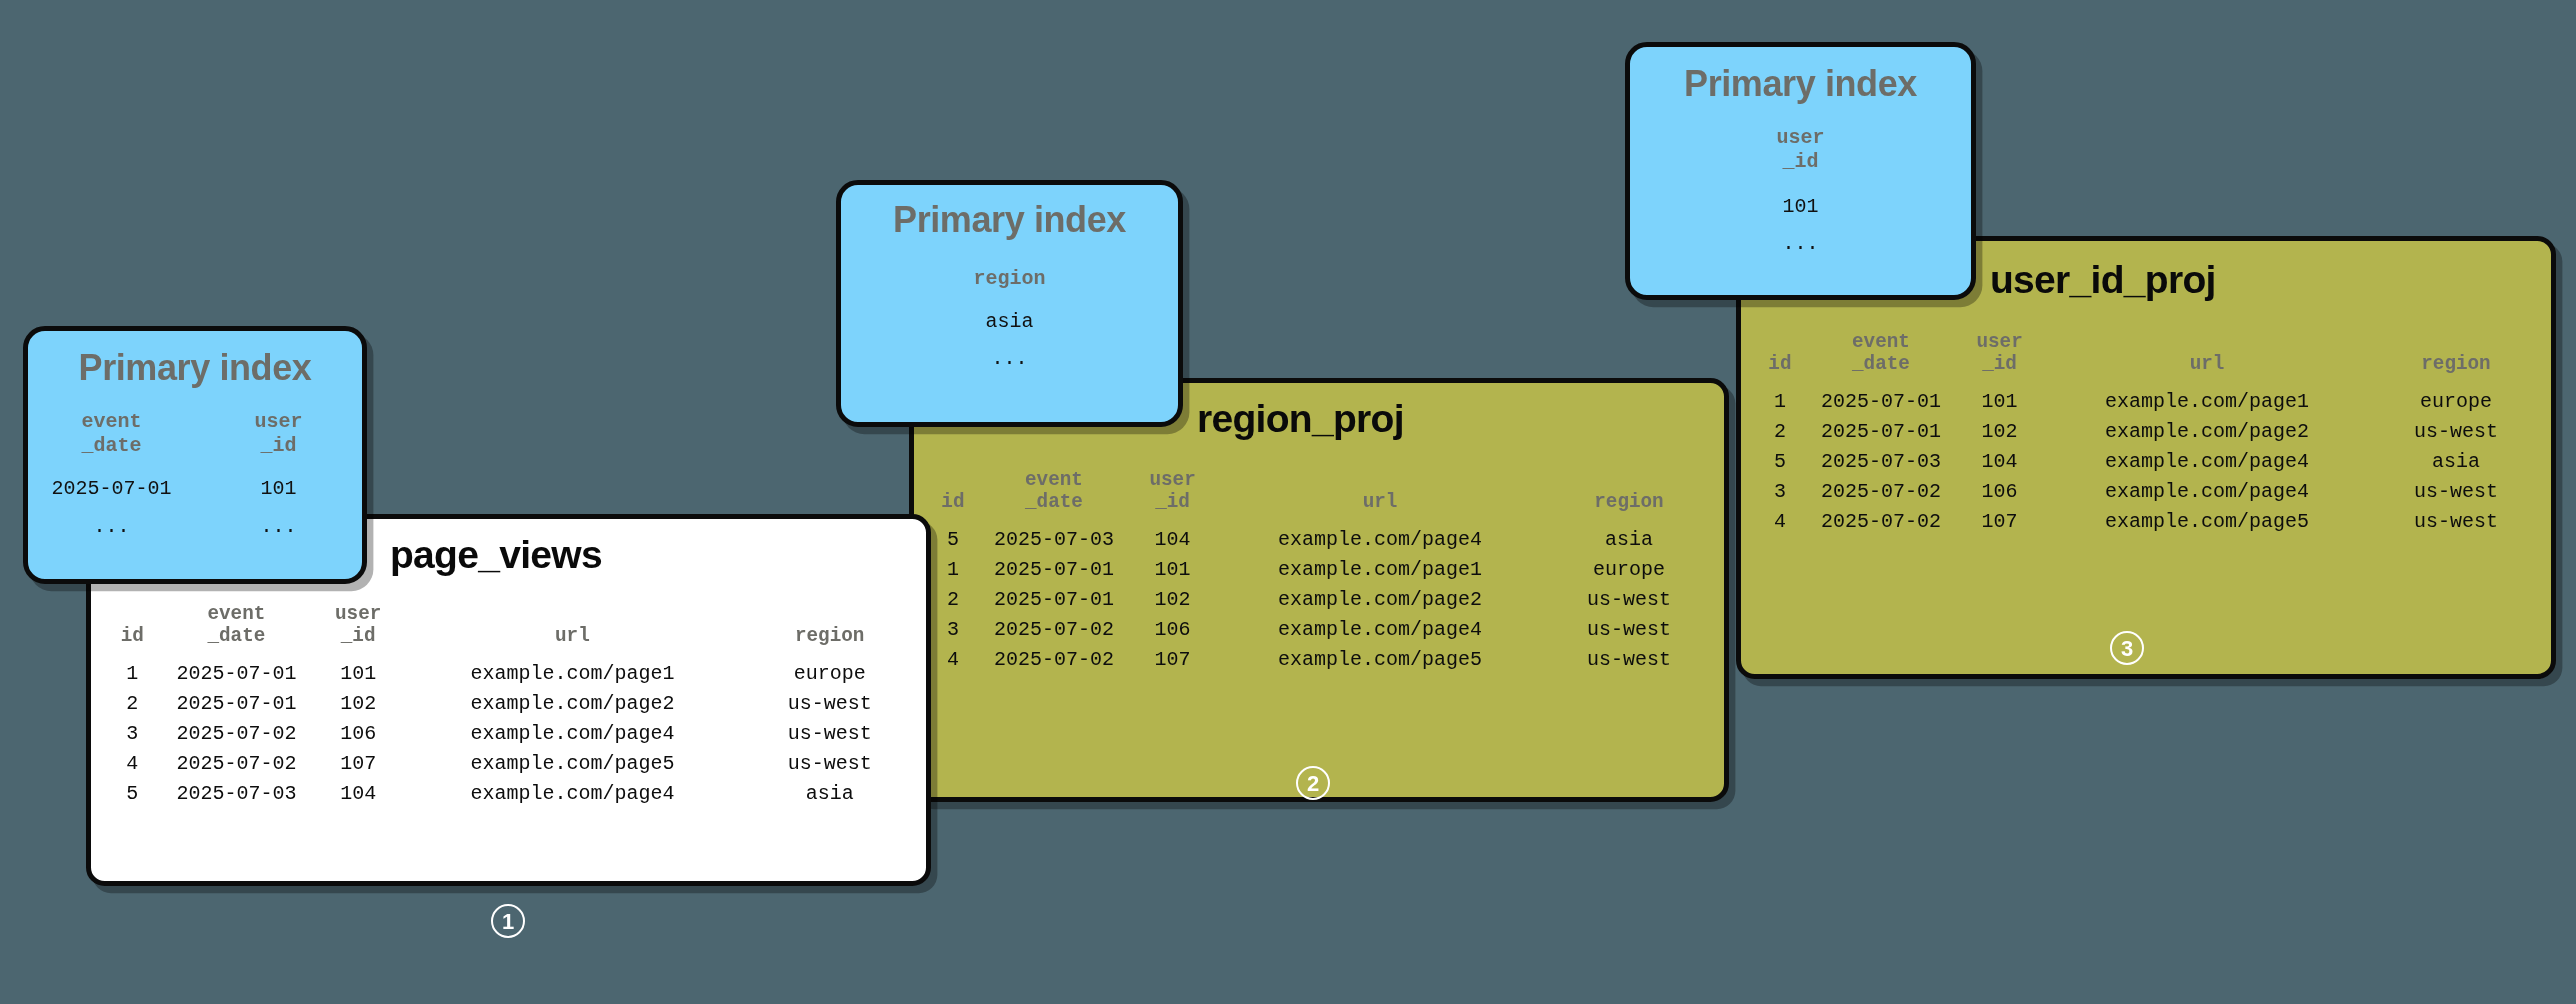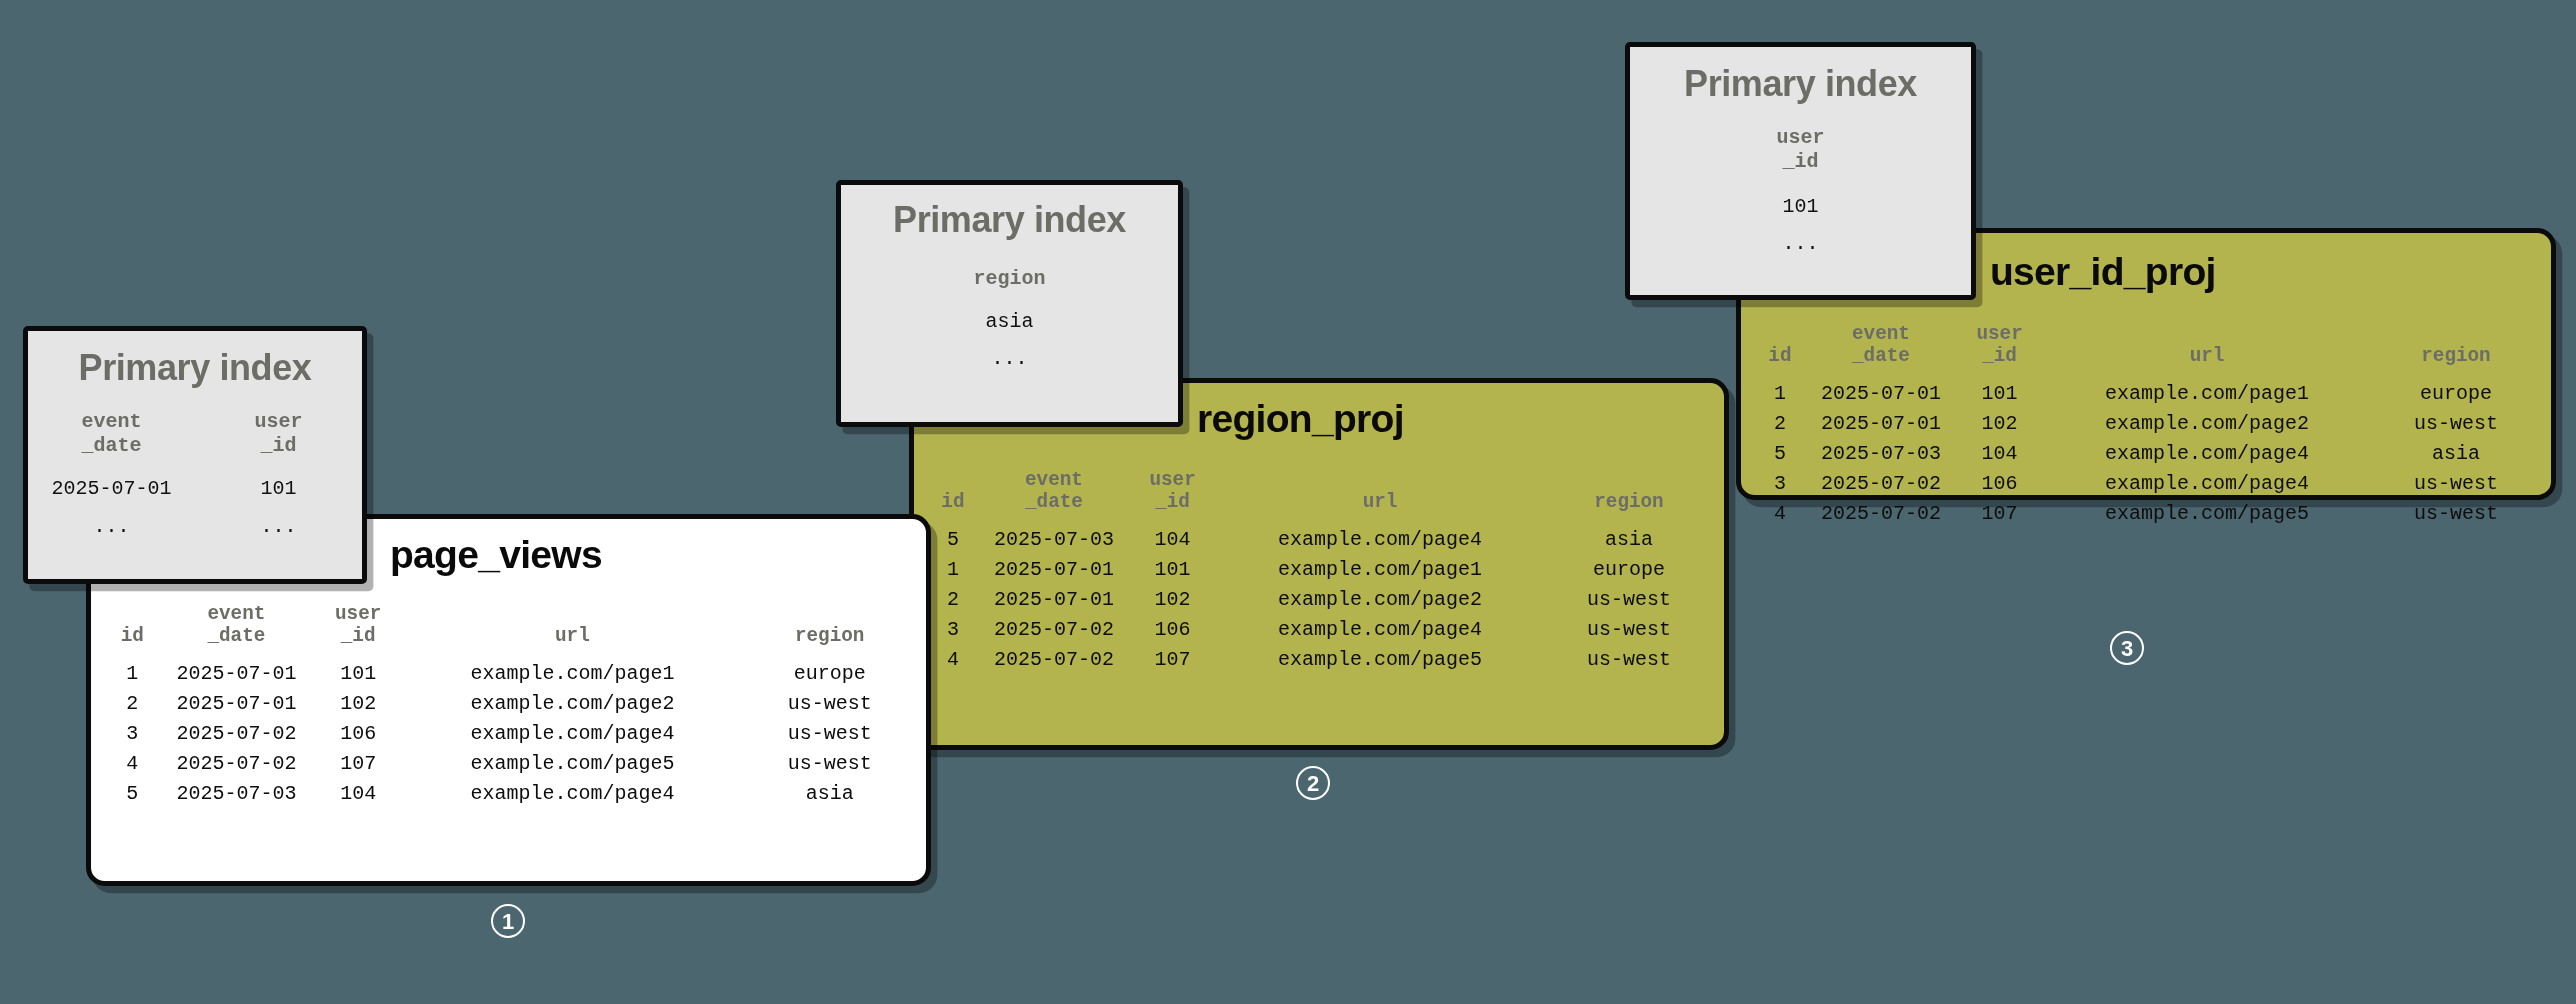--- a/index.html
+++ b/index.html
@@ -25,22 +25,22 @@
   
   .card {
     position: absolute;
     box-sizing: border-box;
     border: 5px solid #0b0b0b;
     border-radius: 18.6px;
     box-shadow: 6.4px 7.2px 0 rgba(0,0,0,0.30);
   }
 
   .card.blue {
-    background: #e5e5e5;
-    border-radius: 5px;
+    background: #7dd3fc;
+    border-radius: 22px;
   }
   .card.yellow { background: #ffffff; }
   .card.olive  { background: #b3b44e; }
 
   
   .pi-title {
     text-align: center;
     font-family: "Liberation Sans", sans-serif;
     font-weight: bold;
     font-size: 36px;
@@ -126,21 +126,21 @@
     line-height: 31.5px;
     text-align: center;
     box-sizing: border-box;
   }
 </style>
 </head>
 <body>
 
 <div id="stage">
 
-  <div class="card olive" style="left:1736px; top:228px; width:820px; height:272px; z-index:1;">
+  <div class="card olive" style="left:1736px; top:236px; width:820px; height:443px; z-index:1;">
     <div class="tbl-title" style="left:249px; top:17px;">user_id_proj</div>
     <table class="datatbl" style="left:13px; top:90px; width:787px;">
       <colgroup>
         <col style="width:47px">
           <col style="width:136px">
           <col style="width:79px">
         <col style="width:297px">
           <col style="width:154px">
       </colgroup>
       <thead>
@@ -201,21 +201,21 @@
         <div class="pi-colname">user
 _id</div>
         <div class="pi-val" style="margin-top:24px;">101</div>
         <div class="pi-dots" style="margin-top:17px;">...</div>
       </div>
     </div>
   </div>
 
   <div class="badge" style="left:2110px; top:631px; z-index:12;">3</div>
 
-  <div class="card olive" style="left:909px; top:378px; width:820px; height:372px; z-index:3;">
+  <div class="card olive" style="left:909px; top:378px; width:820px; height:424px; z-index:3;">
     <div class="tbl-title" style="left:283px; top:14.3px;">region_proj</div>
     <table class="datatbl" style="left:13px; top:86px; width:787px;">
       <colgroup>
         <col style="width:47px">
           <col style="width:136px">
           <col style="width:79px">
         <col style="width:297px">
           <col style="width:154px">
       </colgroup>
       <thead>

